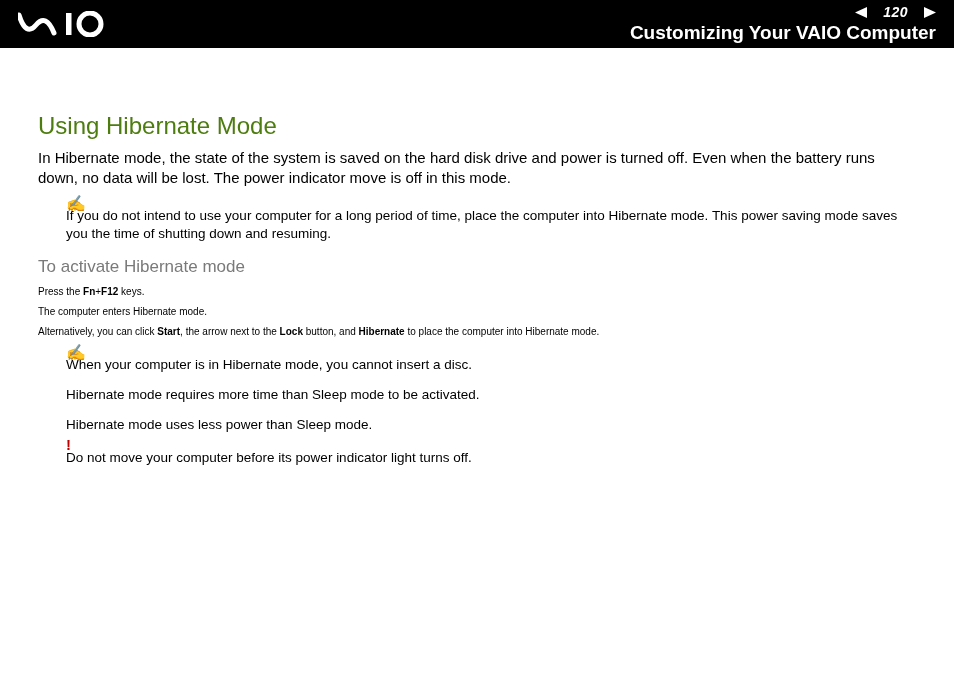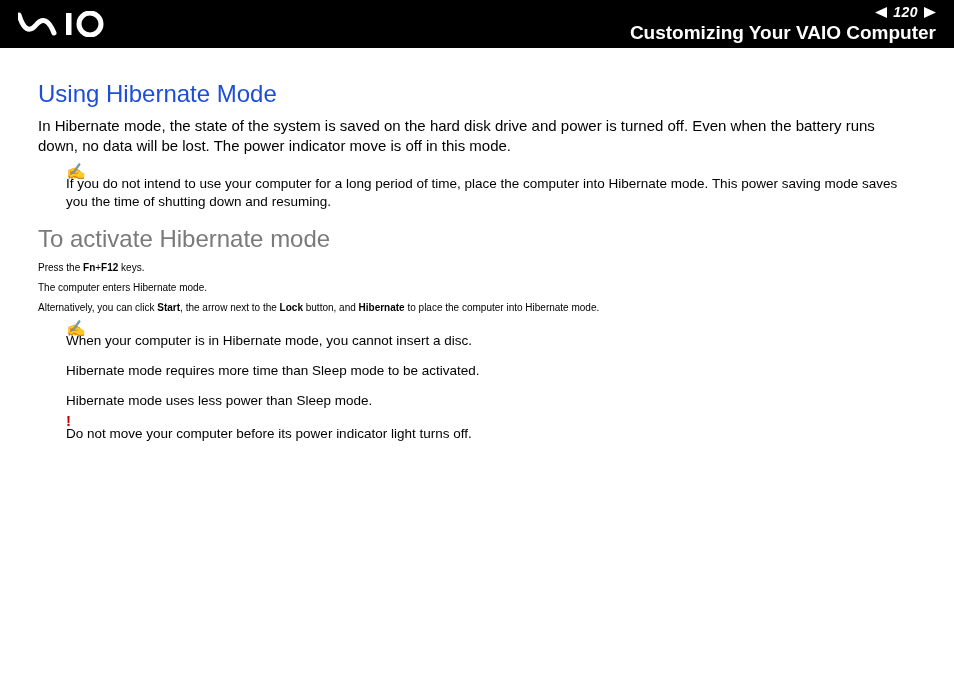--- a/index.html
+++ b/index.html
@@ -26,21 +26,21 @@
   }
   .logo svg { display: block; }
   .header-right {
     text-align: right;
     line-height: 1.2;
   }
   .page-nav {
     display: flex;
     align-items: center;
     justify-content: flex-end;
-    gap: 6px;
+    gap: 16px;
     margin-bottom: 1px;
   }
   .page-nav .arrow {
     cursor: pointer;
     display: inline-flex;
     align-items: center;
   }
   .page-nav .arrow svg { display:block; }
   .page-num {
     font-style: italic;
@@ -50,24 +50,25 @@
   }
   .breadcrumb {
     font-size: 19px;
     font-weight: bold;
   }
   .content {
     padding: 32px 38px 0 38px;
     color: #000;
   }
   h1.title {
-    color: #1d4ed8;
+    color: #4d7c0f;
     font-weight: 400;
     font-size: 24px;
     margin-bottom: 8px;
+    margin-top: 32px;
   }
   .intro {
     font-size: 15px;
     line-height: 1.35;
     margin-bottom: 18px;
   }
   .note-block {
     margin-left: 28px;
     margin-bottom: 14px;
     position: relative;
@@ -85,21 +86,21 @@
     position: absolute;
     left: 0;
     top: -14px;
     font-size: 15px;
     font-weight: bold;
     color: #c00000;
   }
   h2.subheading {
     color: #7a7a7a;
     font-weight: 400;
-    font-size: 24px;
+    font-size: 17px;
     margin-top: 6px;
     margin-bottom: 8px;
   }
   .body-line {
     font-size: 10px;
     line-height: 1.4;
     margin-bottom: 6px;
   }
   .note-line { margin-bottom: 12px; }
 </style>

